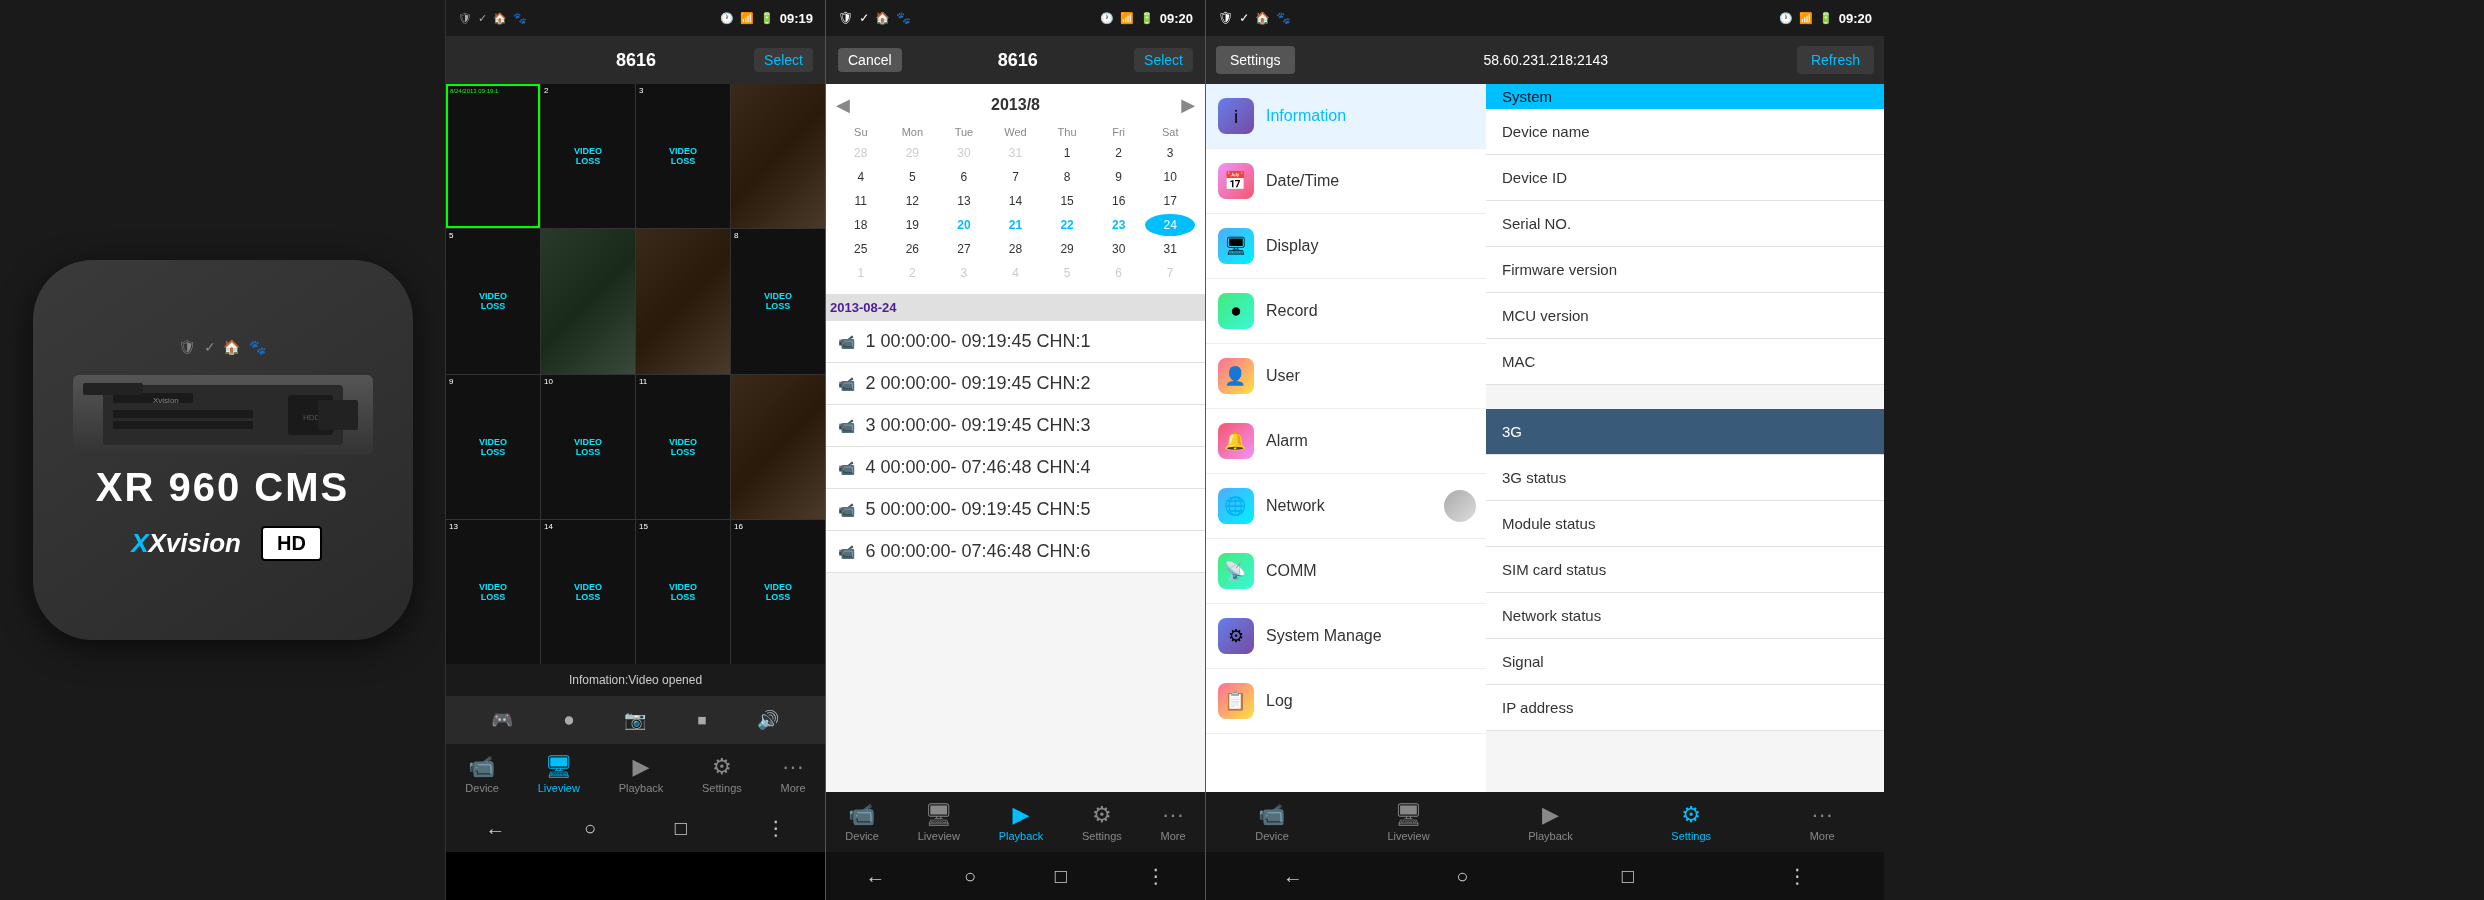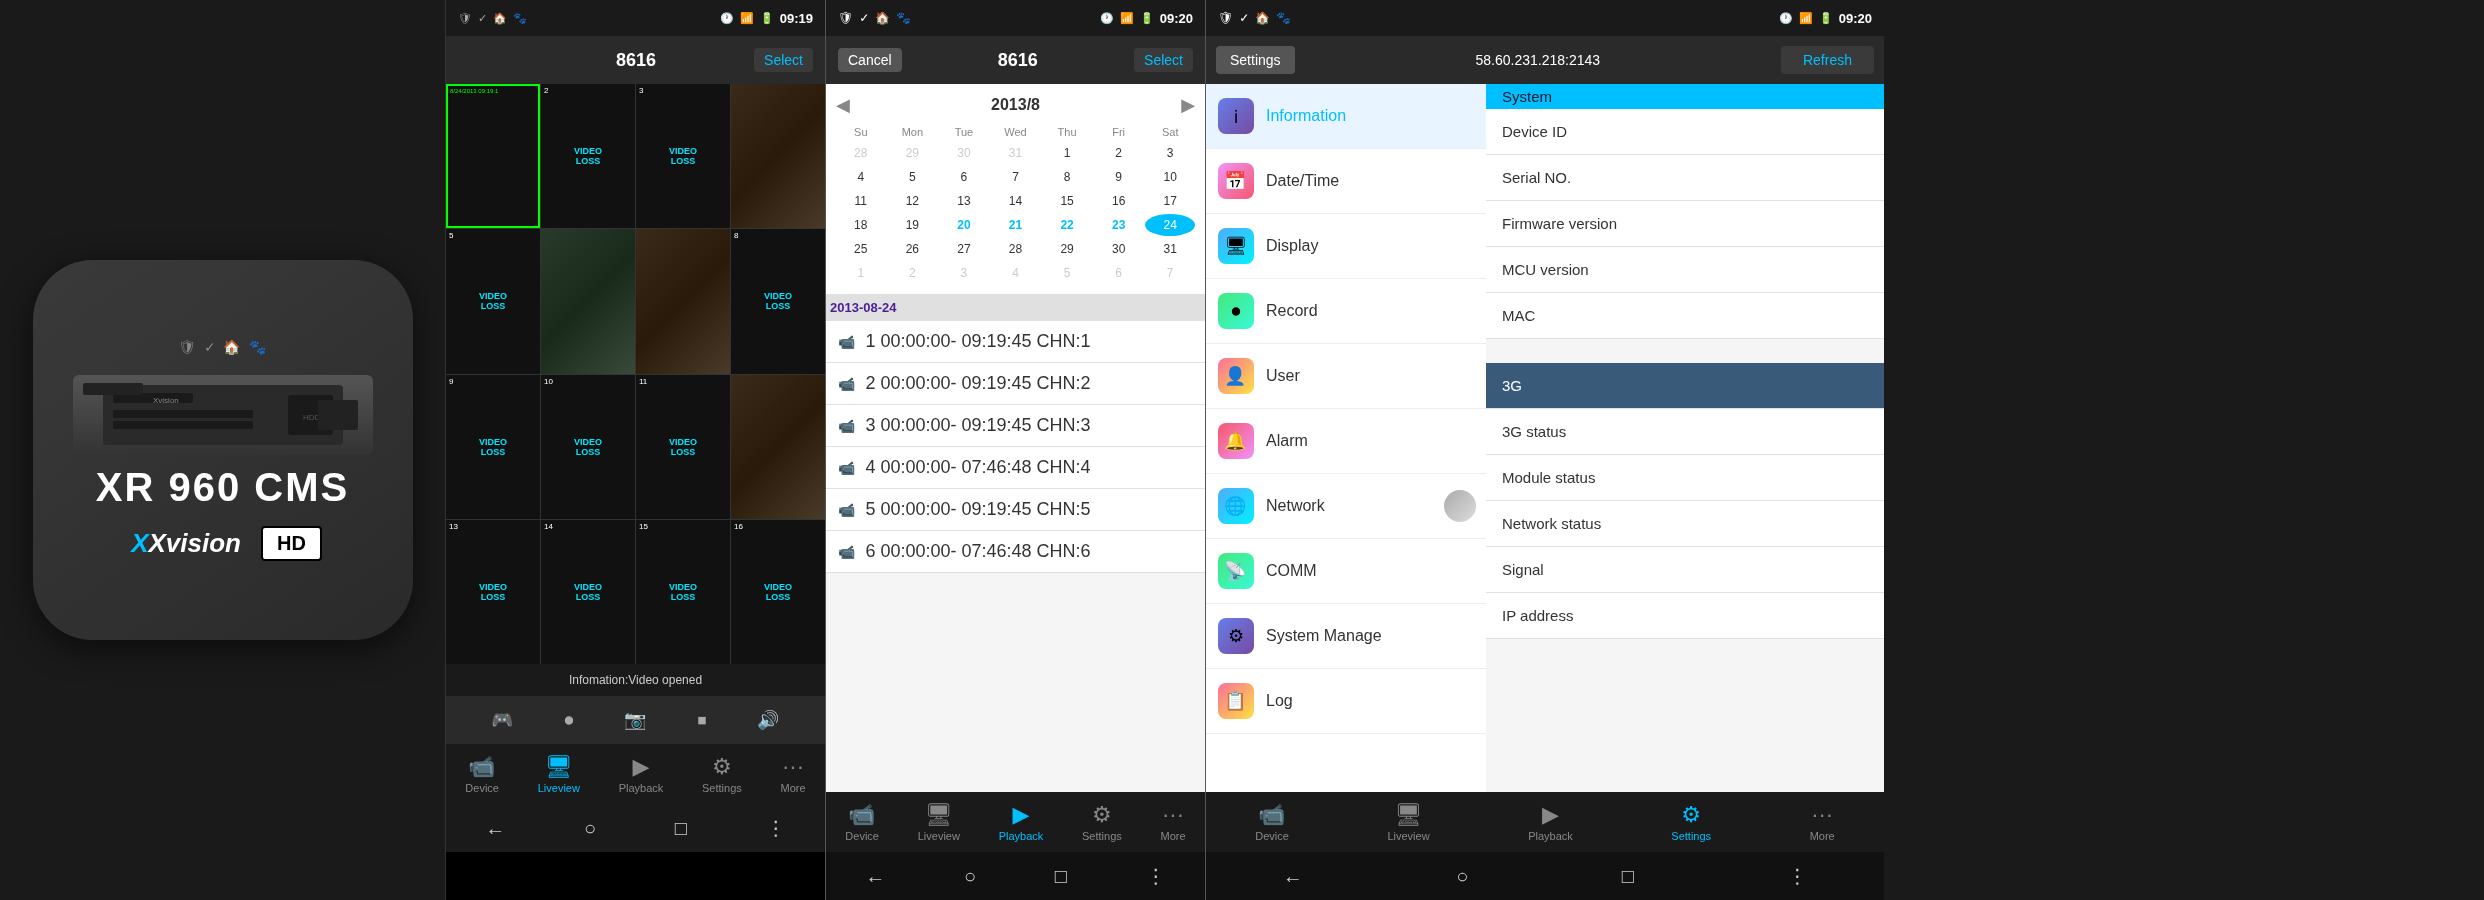--- a/index.html
+++ b/index.html
@@ -404,21 +404,21 @@
       color: #fff;
       font-size: 14px;
       flex: 1;
       text-align: center;
     }
     .settings-refresh-btn {
       color: #00bfff;
       font-size: 14px;
       background: #3a3a3a;
       border: none;
-      padding: 6px 22px;
+      padding: 6px 14px;
       border-radius: 4px;
       cursor: pointer;
     }
     .settings-content {
       display: flex;
       flex: 1;
       overflow: hidden;
     }
     .settings-menu {
       width: 280px;
@@ -898,28 +898,30 @@
       <div class="settings-menu-item">
         <div class="menu-item-icon icon-log">
             <span>📋</span>
           </div>
         <span class="menu-item-label">Log</span>
       </div>
     </div>
 
     <div class="settings-submenu">
       <div class="submenu-header">System</div>
+      <div class="submenu-item">Device name</div>
       <div class="submenu-item">Device ID</div>
       <div class="submenu-item">Serial NO.</div>
       <div class="submenu-item">Firmware version</div>
       <div class="submenu-item">MCU version</div>
       <div class="submenu-item">MAC</div>
       <div class="submenu-item active" style="background:#3a5a7a;color:#fff;">3G</div>
       <div class="submenu-item">3G status</div>
       <div class="submenu-item">Module status</div>
+      <div class="submenu-item">SIM card status</div>
       <div class="submenu-item">Network status</div>
       <div class="submenu-item">Signal</div>
       <div class="submenu-item">IP address</div>
     </div>
   </div>
 
   <div class="settings-bottom-nav">
     <div class="nav-item">
       <span class="nav-icon">📹</span>
       <span class="nav-label">Device</span>

